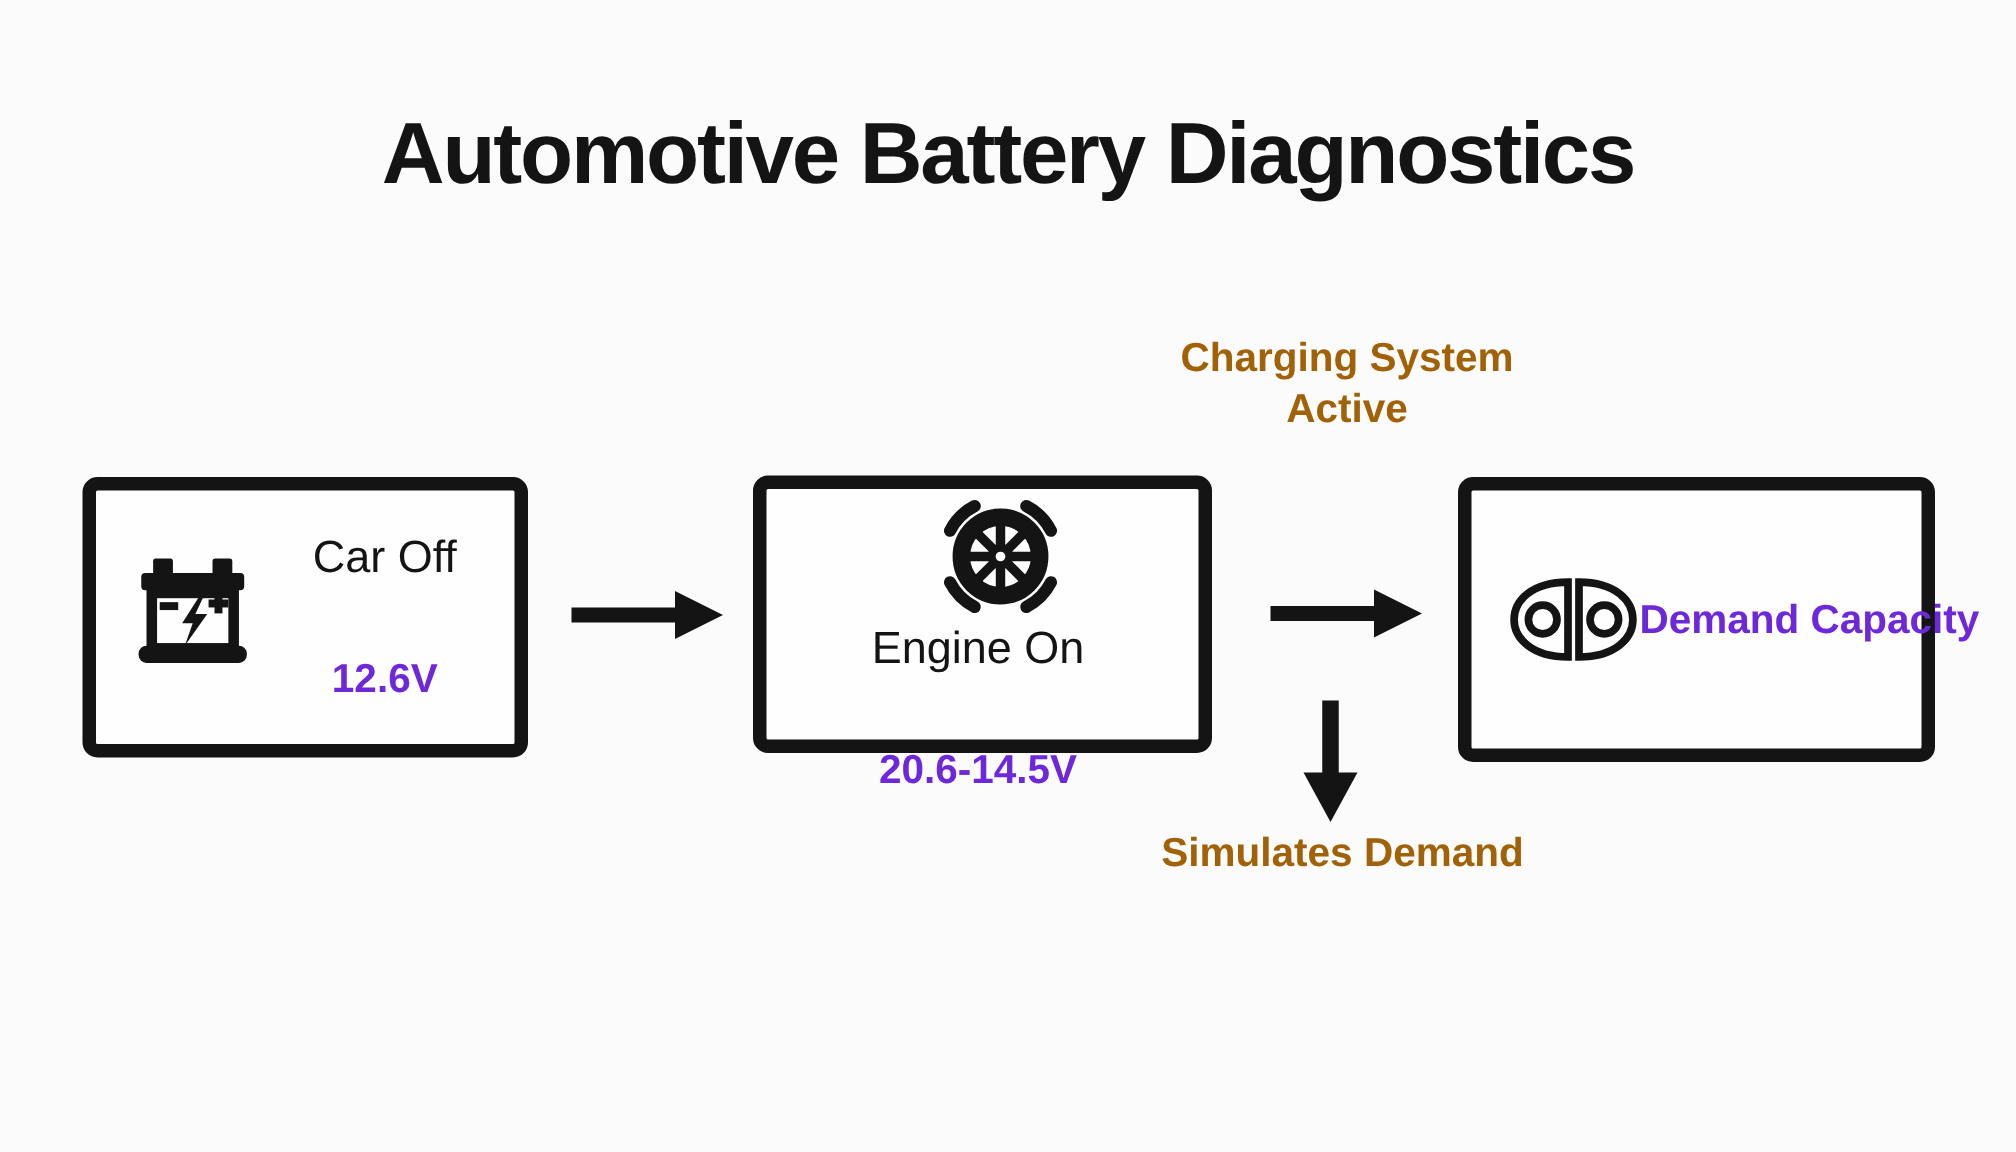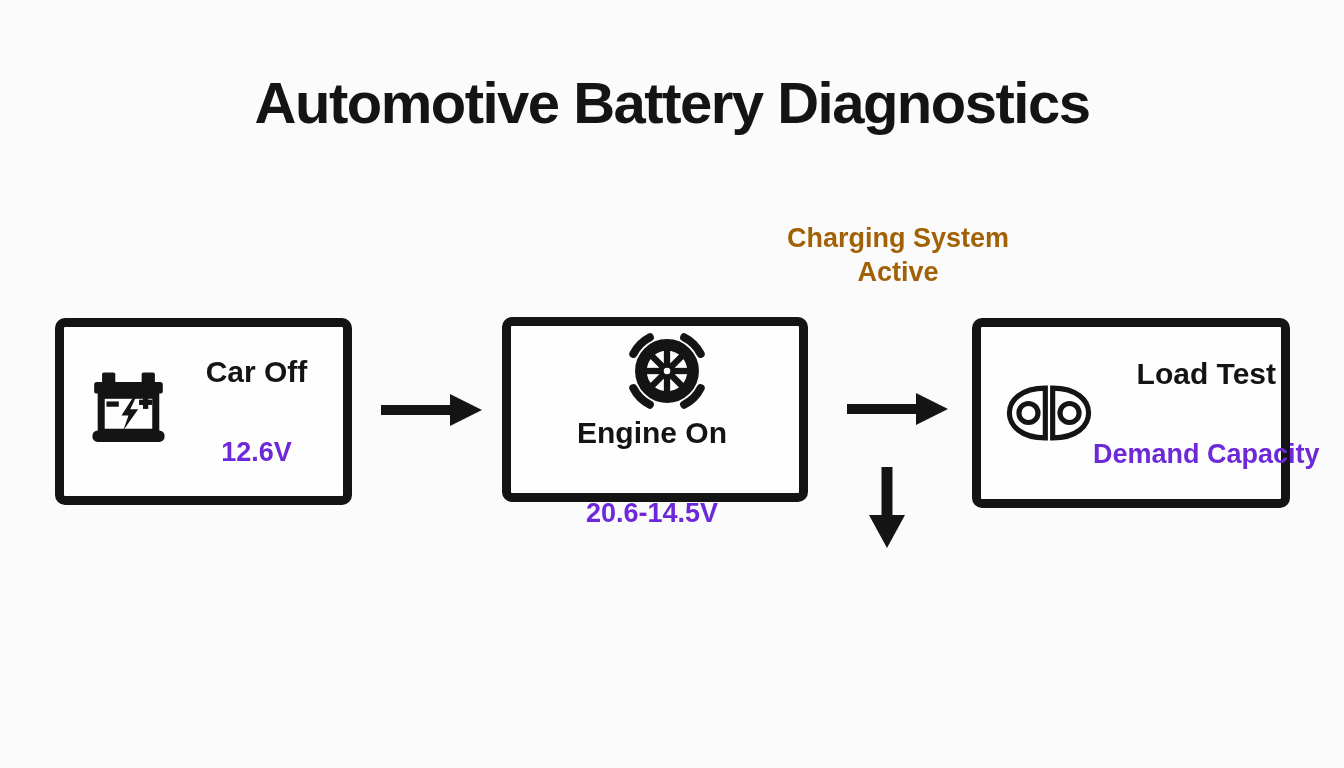--- a/index.html
+++ b/index.html
@@ -51,21 +51,21 @@
     flex: 1 1 auto;
     display: flex;
     flex-direction: column;
     align-items: center;
     justify-content: center;
     gap: 48px;
     padding-right: 6px;
   }
   .node-title {
     font-size: 30px;
-    font-weight: bold;
+    font-weight: normal;
     white-space: nowrap;
     color: #141414;
   }
   .node-value {
     font-size: 27px;
     font-weight: bold;
     white-space: nowrap;
     color: #6d28d9;
   }
   .annotation {
@@ -164,26 +164,26 @@
   <div class="node node-load-test">
     <div class="node-icon">
       <svg width="88" height="62" viewBox="0 0 120 80" aria-hidden="true">
         <path d="M 55 6 L 55 74 C 22 74 6 57 6 40 C 6 23 22 6 55 6 Z" fill="none" stroke="#141414" stroke-width="7"></path>
         <circle cx="32" cy="40" r="13" fill="none" stroke="#141414" stroke-width="7"></circle>
         <path d="M 65 6 L 65 74 C 98 74 114 57 114 40 C 114 23 98 6 65 6 Z" fill="none" stroke="#141414" stroke-width="7"></path>
         <circle cx="88" cy="40" r="13" fill="none" stroke="#141414" stroke-width="7"></circle>
       </svg>
     </div>
     <div class="node-text">
-      <div class="node-title">Load Test</div>
       <div class="node-value">Demand Capacity</div>
     </div>
   </div>
 
   <div class="arrow arrow-down">
     <svg width="46" height="86" viewBox="0 0 46 86" aria-hidden="true">
       <line x1="23" y1="3" x2="23" y2="55" stroke="#141414" stroke-width="11"></line>
       <polygon points="5,51 41,51 23,84" fill="#141414"></polygon>
     </svg>
   </div>
 
+  <div class="annotation annotation-simulates">Simulates Demand</div>
 
 </div>
 
 </body></html>

